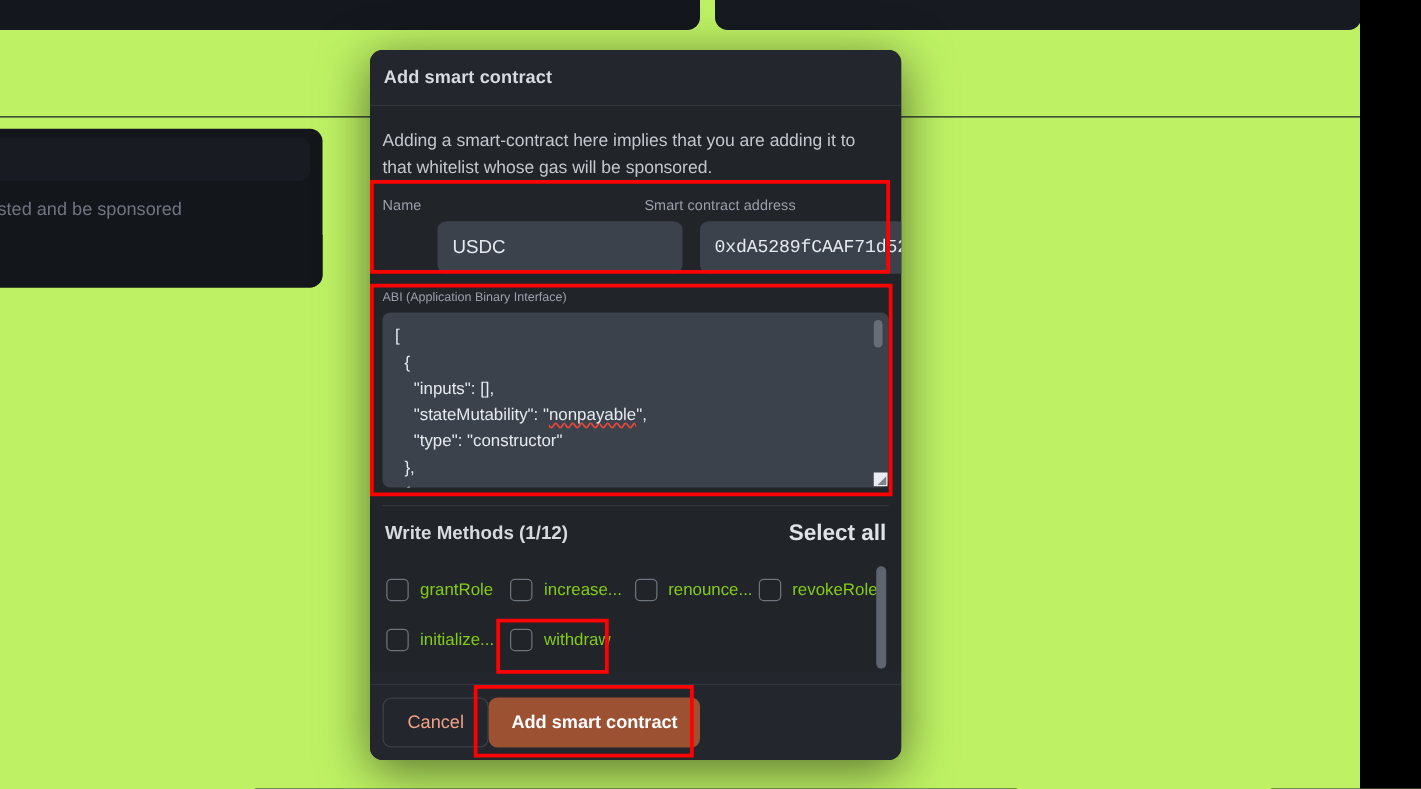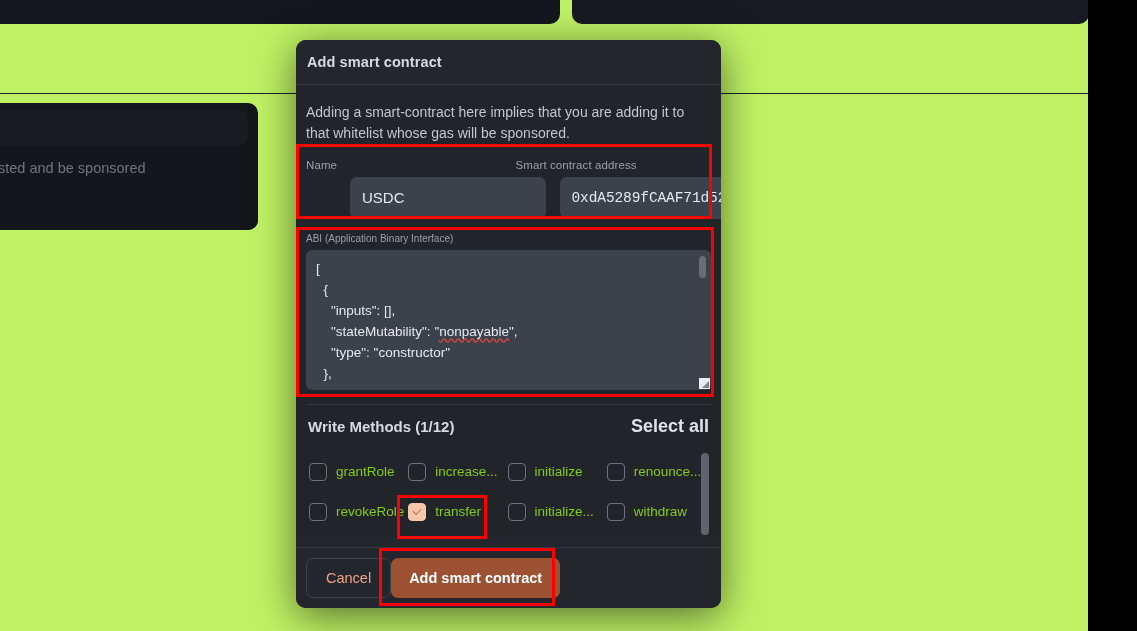--- a/index.html
+++ b/index.html
@@ -466,34 +466,26 @@
         <div class="m-item">
           <span class="cb"></span>
           <span class="m-label">grantRole</span>
         </div>
         <div class="m-item">
           <span class="cb"></span>
           <span class="m-label">increase...</span>
         </div>
         <div class="m-item">
           <span class="cb"></span>
-          <span class="m-label">initialize</span>
-        </div>
-        <div class="m-item">
-          <span class="cb"></span>
           <span class="m-label">renounce...</span>
         </div>
 
         <div class="m-item">
           <span class="cb"></span>
           <span class="m-label">revokeRole</span>
-        </div>
-        <div class="m-item">
-          <span class="cb checked"></span>
-          <span class="m-label">transfer</span>
         </div>
         <div class="m-item">
           <span class="cb"></span>
           <span class="m-label">initialize...</span>
         </div>
         <div class="m-item">
           <span class="cb"></span>
           <span class="m-label">withdraw</span>
         </div>
 

